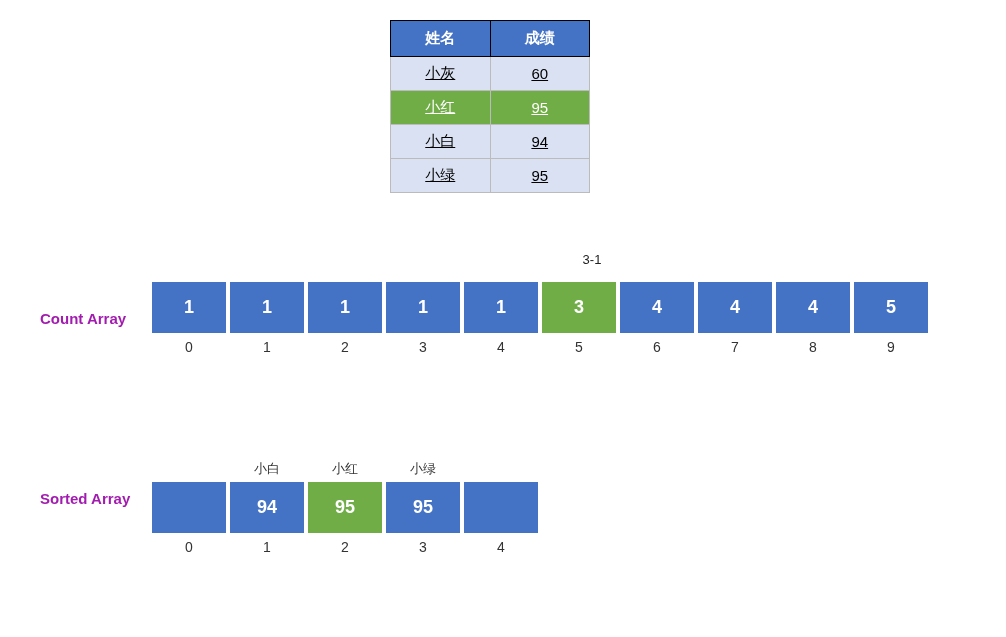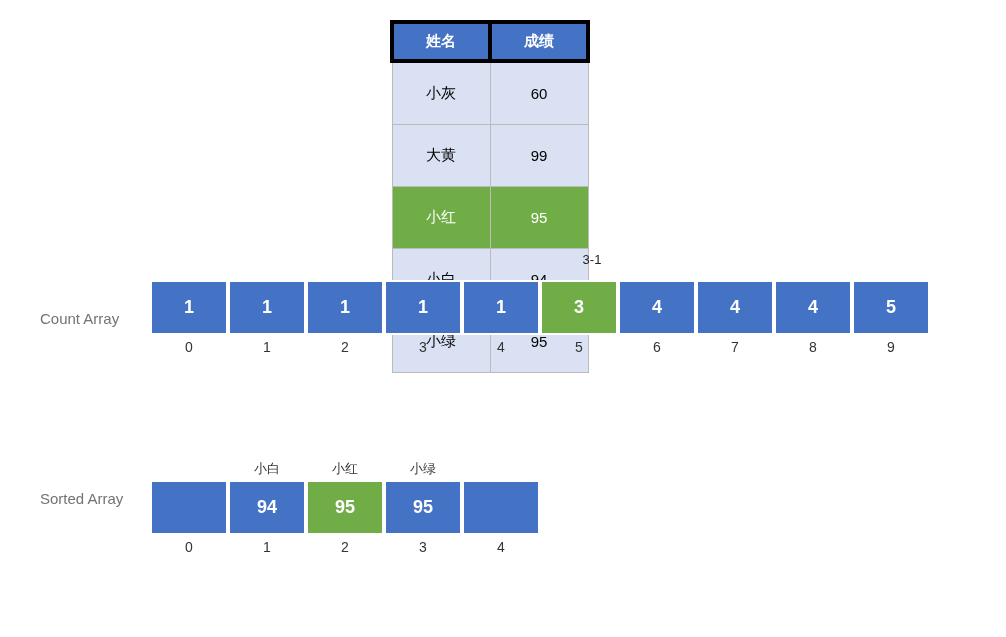--- a/index.html
+++ b/index.html
@@ -20,49 +20,50 @@
     }
     table {
       border-collapse: collapse;
       min-width: 200px;
     }
     table th {
       background: #4472C4;
       color: #fff;
       padding: 8px 30px;
       font-size: 15px;
-      border: 4px solid #000000;
+      border: 1px solid #000000;
       text-align: center;
     }
     table td {
       background: #D9E1F2;
-      padding: 21px 30px;
+      padding: 7px 30px;
       font-size: 15px;
       border: 1px solid #bbb;
       text-align: center;
+      text-decoration: underline;
     }
     table tr.green-row td {
       background: #70AD47;
       color: #fff;
     }
 
     
     .count-section {
       position: absolute;
       top: 280px;
       left: 40px;
       width: 920px;
     }
     .array-label {
       font-size: 15px;
-      color: #737373;
+      color: #a21caf;
       position: absolute;
       top: 30px;
       left: 0;
-      font-weight: normal;
+      font-weight: bold;
     }
     .count-array-container {
       position: relative;
       margin-left: 110px;
     }
     .array-row {
       display: flex;
     }
     .array-cell {
       width: 78px;
@@ -153,24 +154,20 @@
       <tr>
         <th>姓名</th>
         <th>成绩</th>
       </tr>
     </thead>
     <tbody id="table-body">
         <tr>
           <td>小灰</td>
           <td>60</td>
         </tr>
-        <tr>
-          <td>大黄</td>
-          <td>99</td>
-        </tr>
         <tr class="green-row">
           <td>小红</td>
           <td>95</td>
         </tr>
         <tr>
           <td>小白</td>
           <td>94</td>
         </tr>
         <tr>
           <td>小绿</td>

